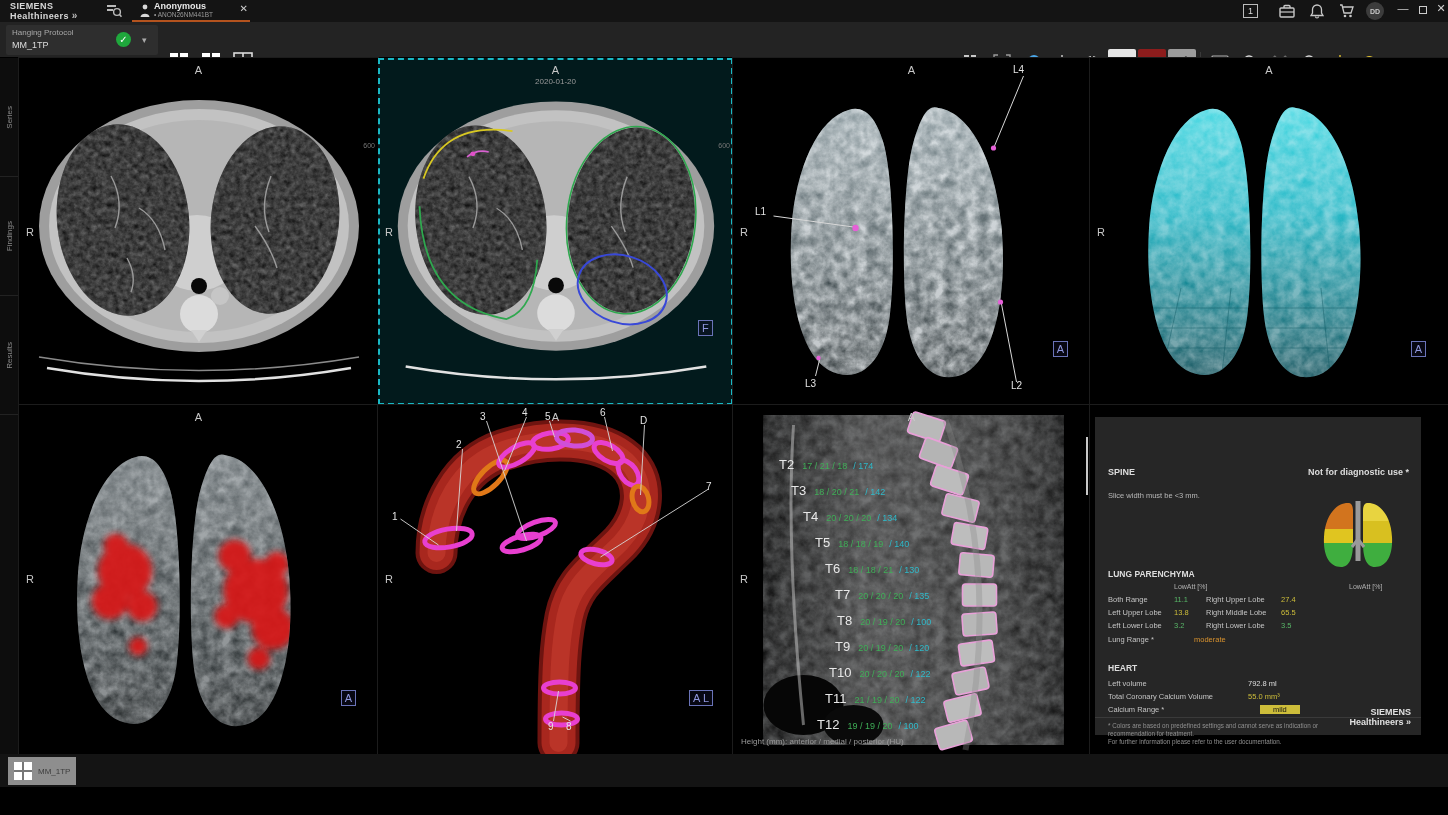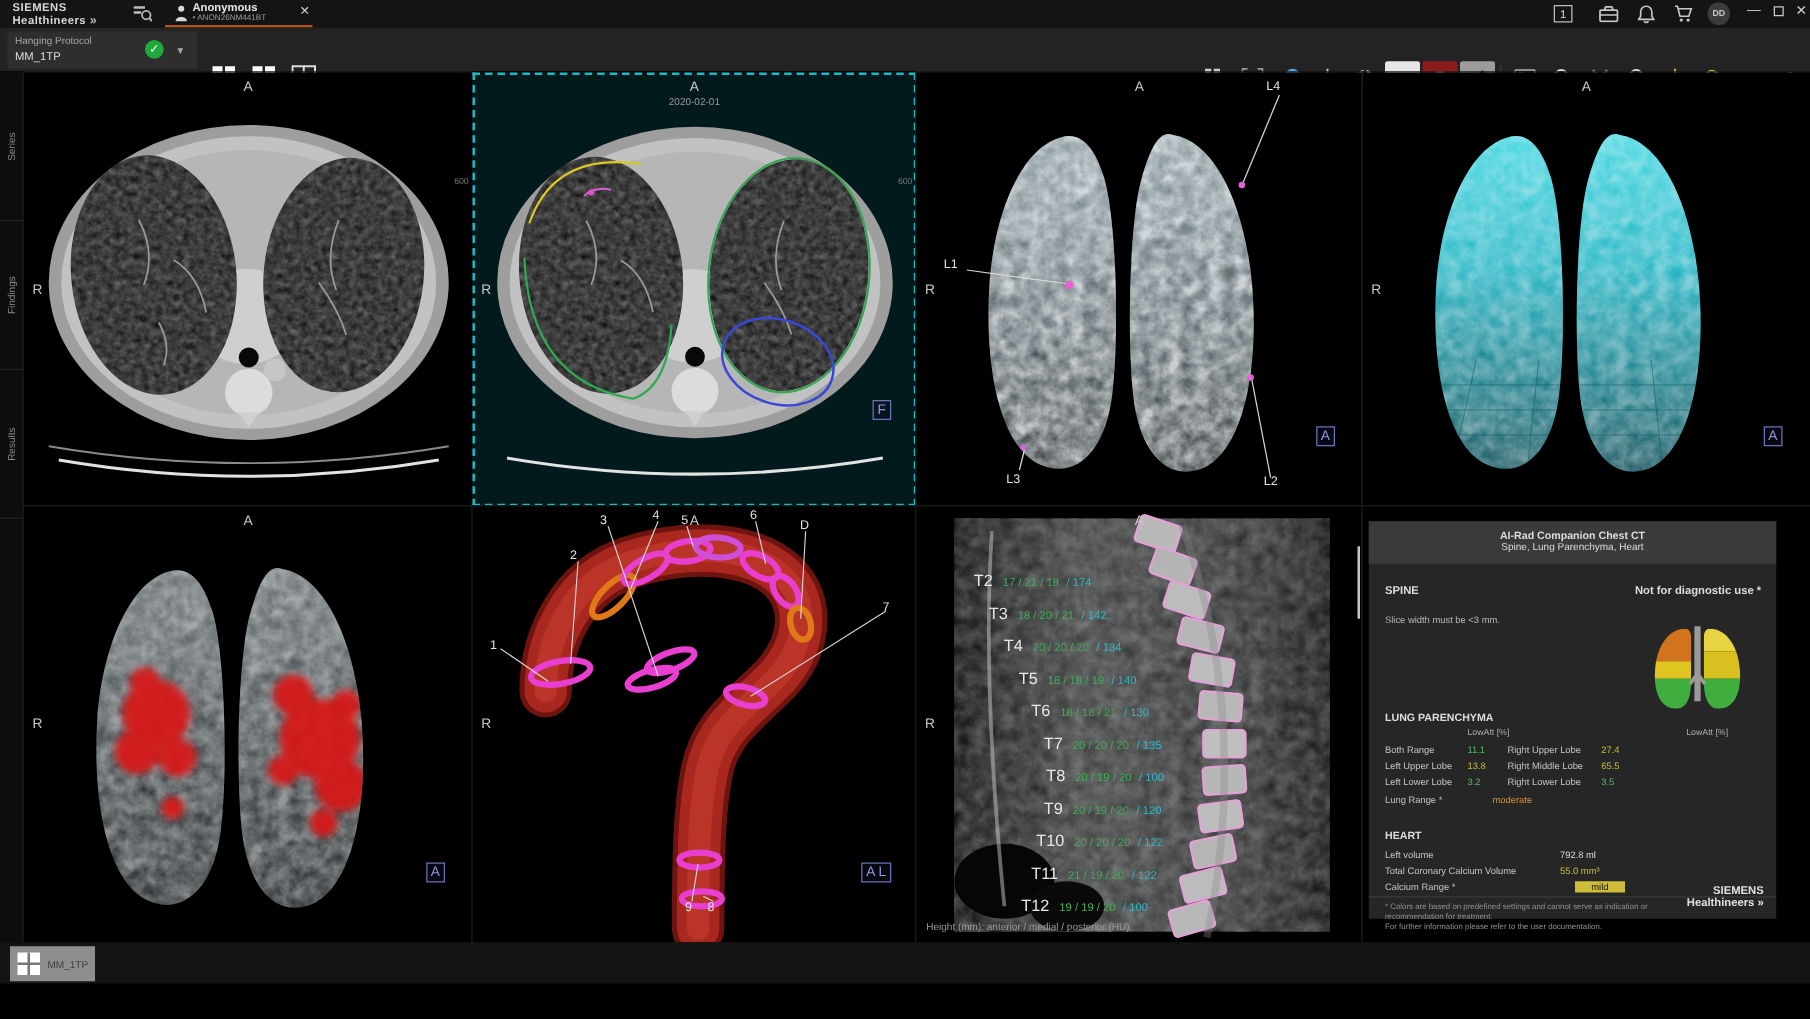--- a/index.html
+++ b/index.html
@@ -358,21 +358,21 @@
       <path d="M28,310 Q180,336 332,310" fill="none" stroke="#e2e2e2" stroke-width="2.5"></path>
 
       <path d="M46,120 Q66,62 136,72" fill="none" stroke="#d8c822" stroke-width="1.8"></path>
       <path d="M90,98 q10,-8 22,-5" fill="none" stroke="#d861d0" stroke-width="1.6"></path>
       <circle cx="96" cy="95" r="2.5" fill="#e050c8"></circle>
       <path d="M42,148 Q46,248 130,262 Q158,252 161,202" fill="none" stroke="#2fa84f" stroke-width="1.8"></path>
       <ellipse cx="256" cy="162" rx="65" ry="95" transform="rotate(6 256 162)" fill="none" stroke="#2fa84f" stroke-width="1.6"></ellipse>
       <ellipse cx="247" cy="232" rx="46" ry="34" transform="rotate(18 247 232)" fill="none" stroke="#3848d8" stroke-width="2"></ellipse>
     </svg>
     <div class="orA">A</div>
-    <div class="pdate">2020-02-01</div>
+    <div class="pdate">2020-01-20</div>
     <div class="orR">R</div>
     <div class="wv">600</div>
     <div class="cbox" style="left:320px; top:262px;">F</div>
   </div>
 
   <div class="panel" style="left:733px; top:58px; width:357px; height:347px;">
     <svg width="357" height="347" viewBox="0 0 356 347">
       <defs>
         <linearGradient id="mipg" x1="0" y1="0" x2="0" y2="1">
             <stop offset="0" stop-color="#8fa0a6"></stop>
@@ -596,24 +596,20 @@
     <div class="sp-row" style="left:96px; top:260px;"><span class="sp-l">T10</span><span class="sp-h">20 / 20 / 20</span><span class="sp-hu">/ 122</span></div>
     <div class="sp-row" style="left:92px; top:286px;"><span class="sp-l">T11</span><span class="sp-h">21 / 19 / 20</span><span class="sp-hu">/ 122</span></div>
     <div class="sp-row" style="left:84px; top:312px;"><span class="sp-l">T12</span><span class="sp-h">19 / 19 / 20</span><span class="sp-hu">/ 100</span></div>
 
     <div class="sp-foot">Height (mm): anterior / medial / posterior   (HU)</div>
     <div class="scrollbar"></div>
   </div>
 
   <div class="panel" style="left:1090px; top:405px; width:358px; height:349px;">
     <div class="report-card">
-      <div class="rep-head">
-        <div class="t1">AI-Rad Companion Chest CT</div>
-        <div class="t2">Spine, Lung Parenchyma, Heart</div>
-      </div>
       <div class="rep-sec" style="left:13px; top:50px;">SPINE</div>
       <div class="rep-sec" style="right:12px; top:50px;">Not for diagnostic use *</div>
       <div class="rep-note" style="left:13px; top:74px;">Slice width must be &lt;3 mm.</div>
 
       <svg width="82" height="72" viewBox="0 0 82 72" style="position:absolute; left:222px; top:82px;">
         <defs>
           <clipPath id="lcl">
               <path d="M31,4 C18,4 8,18 7,38 C6,56 12,68 24,68 C33,68 36,58 36,44 L36,12 C36,6 34,4 31,4 Z"></path>
             </clipPath>
           <clipPath id="lcr">

